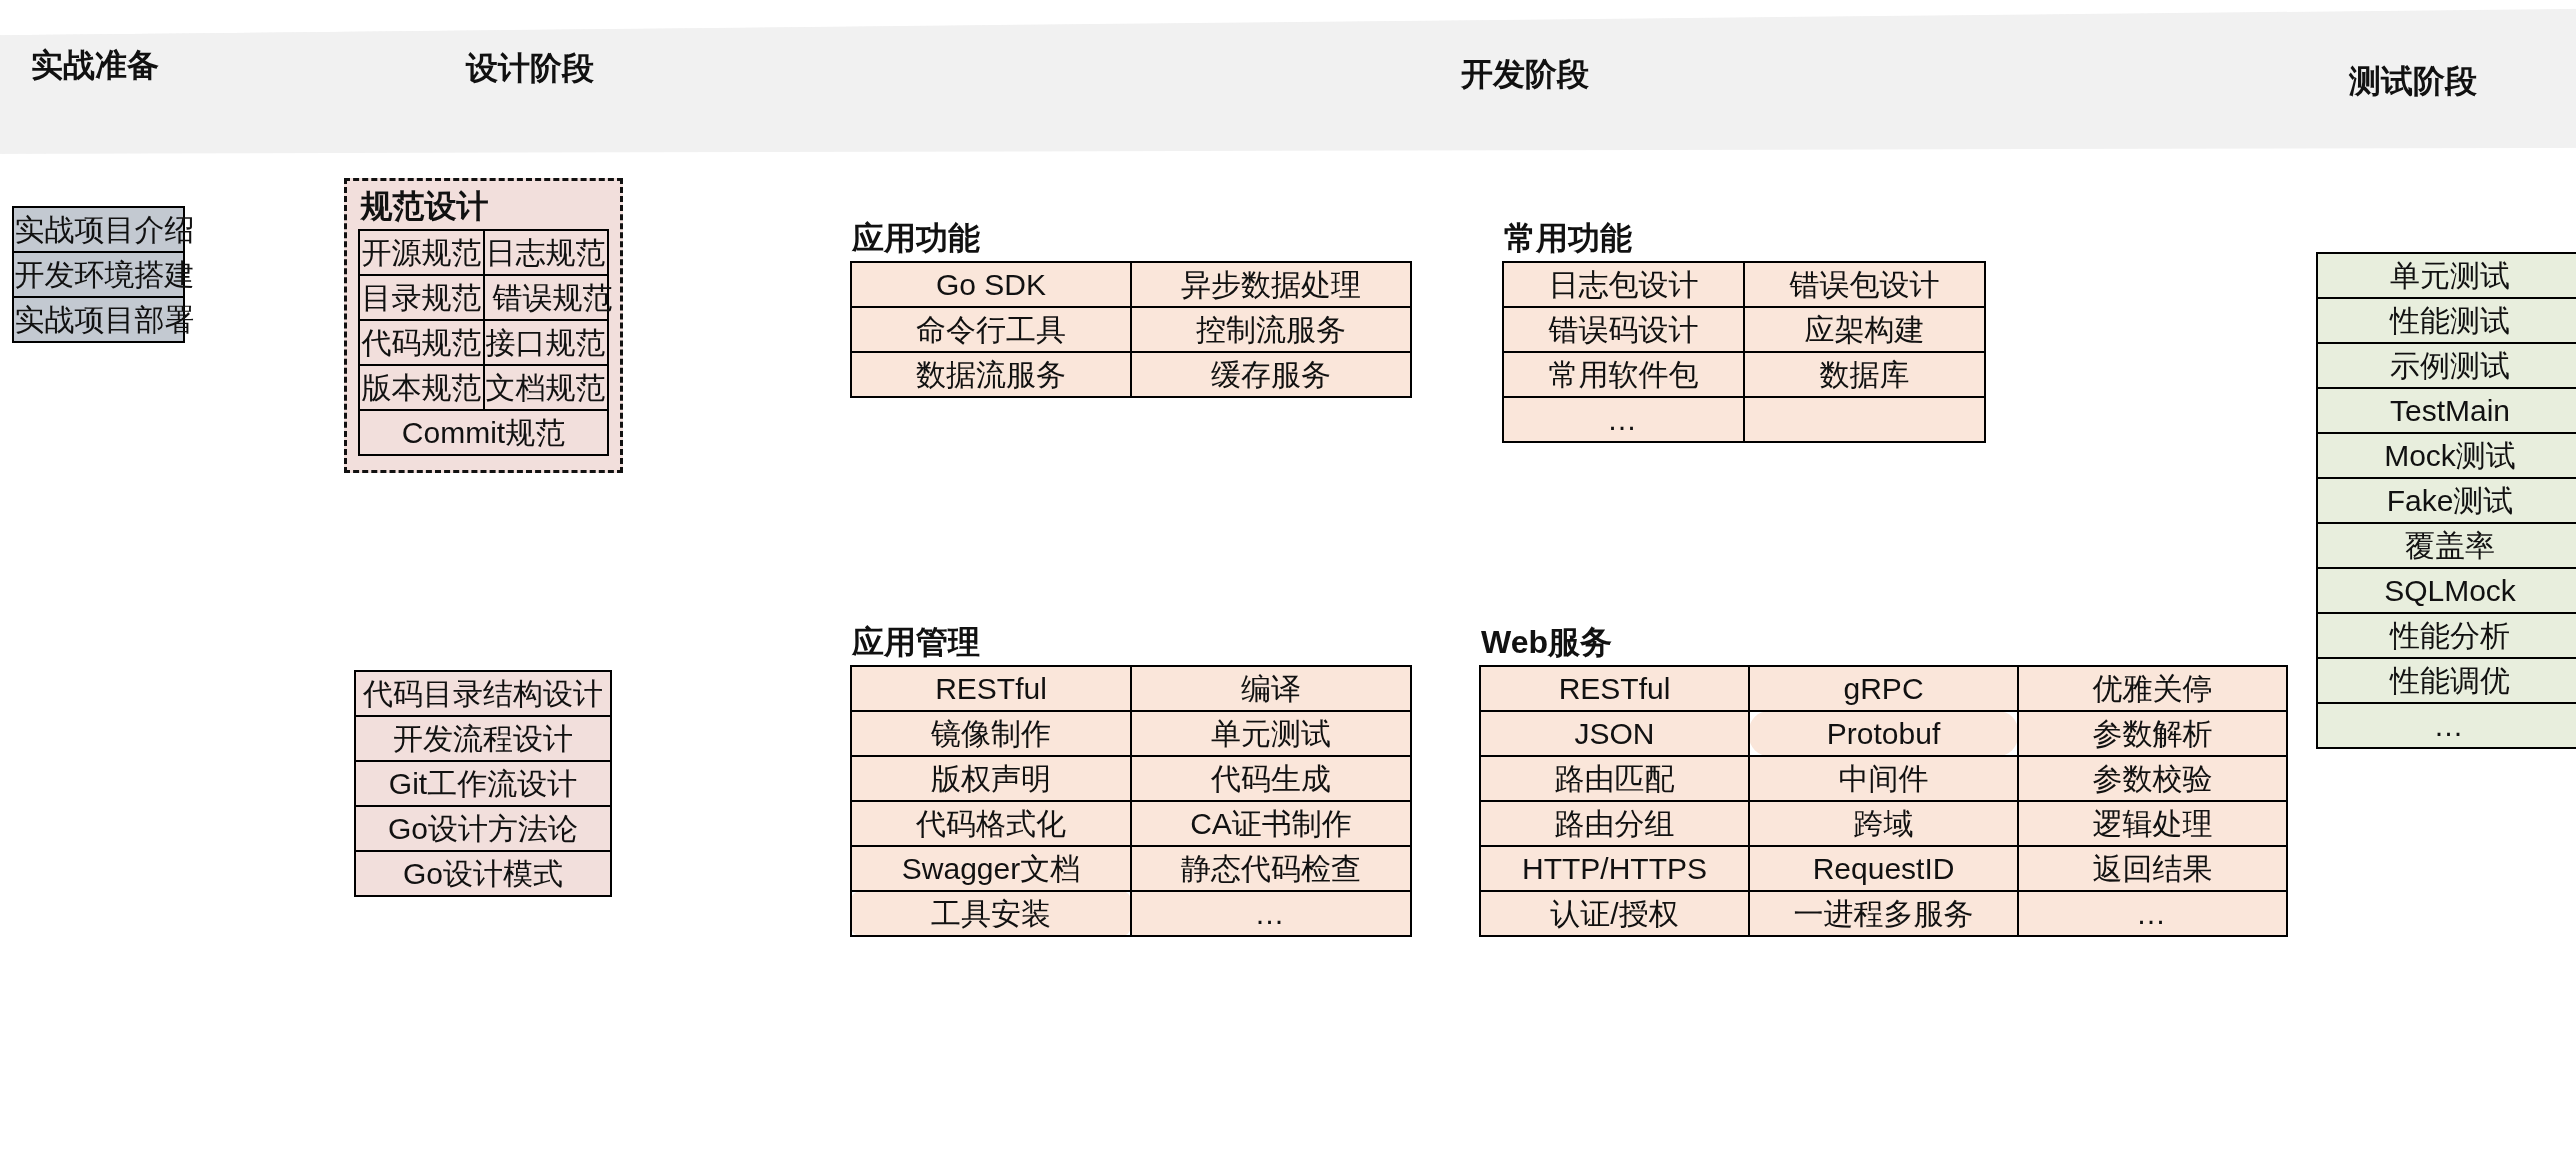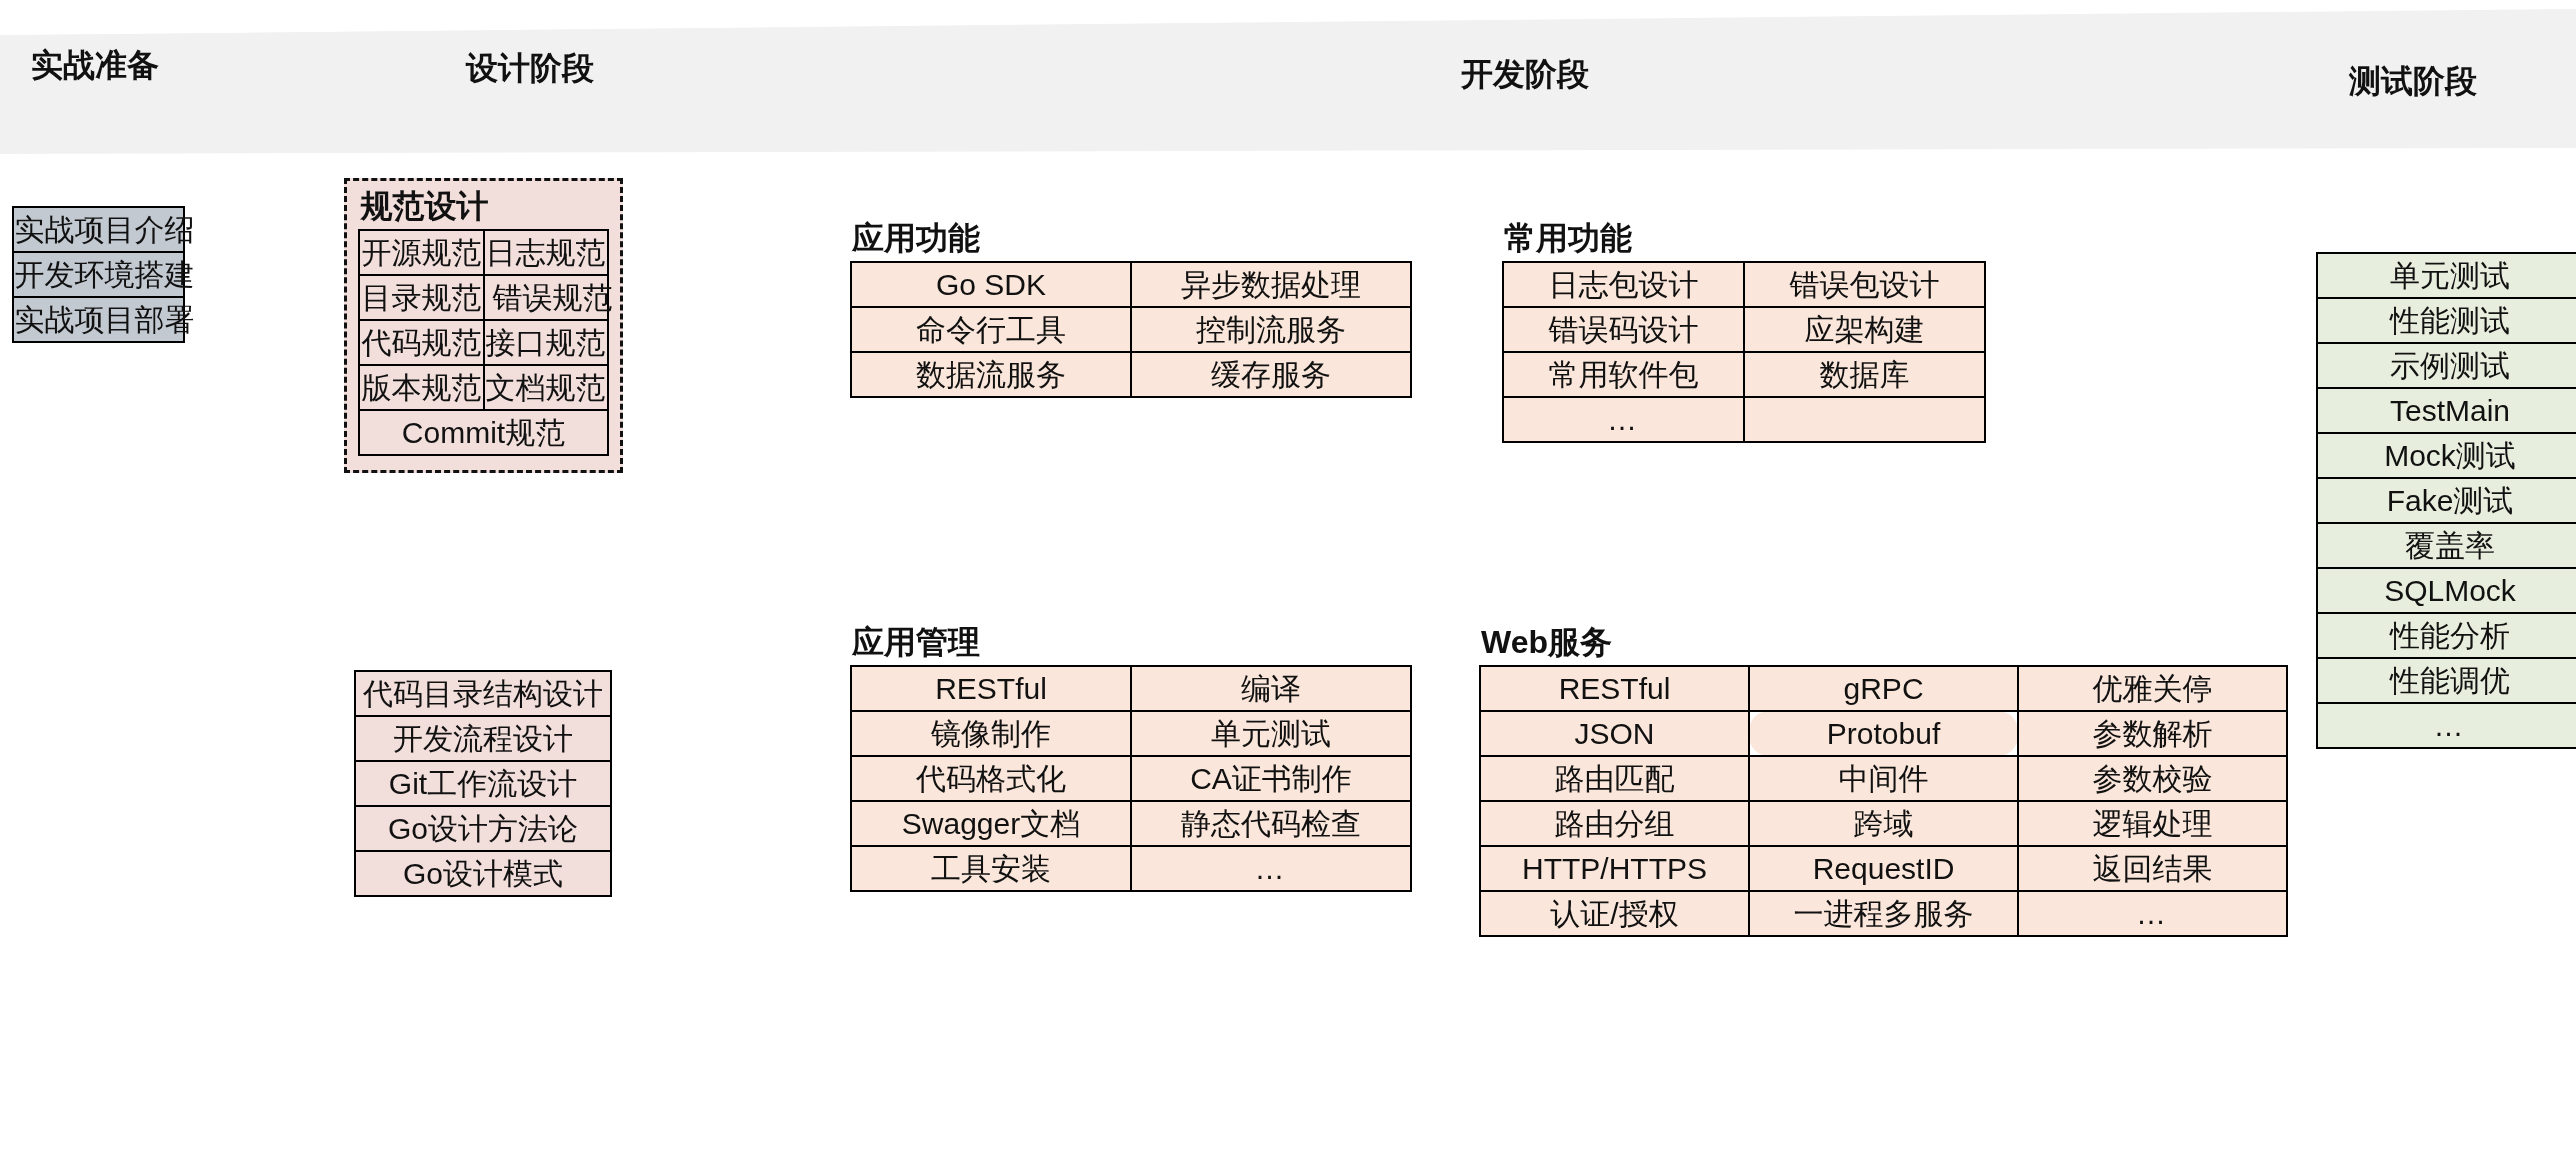--- a/index.html
+++ b/index.html
@@ -152,29 +152,33 @@
     <tbody>
         <tr>
       <td style="height:43px;width:50%;">RESTful</td>
       <td style="height:43px;width:50%;">编译</td>
     </tr>
     <tr>
       <td style="height:43px;">镜像制作</td>
       <td style="height:43px;">单元测试</td>
     </tr>
     <tr>
+      <td style="height:43px;">版权声明</td>
+      <td style="height:43px;">代码生成</td>
+    </tr>
+    <tr>
       <td style="height:43px;">代码格式化</td>
       <td style="height:43px;">CA证书制作</td>
     </tr>
     <tr>
       <td style="height:43px;">Swagger文档</td>
       <td style="height:43px;">静态代码检查</td>
     </tr>
     <tr>
-      <td style="height:43px;">工具安装</td>
+      <td style="height:43px;border-radius:9px;">工具安装</td>
       <td class="dots" style="height:43px;">…</td>
     </tr>
   </tbody>
     </table>
 </div>
 
 <div class="group" style="left:1502px;top:222px;">
   <div class="group-title">常用功能</div>
   <table class="grid pal-peach" style="width:484px;">
     <tbody>

